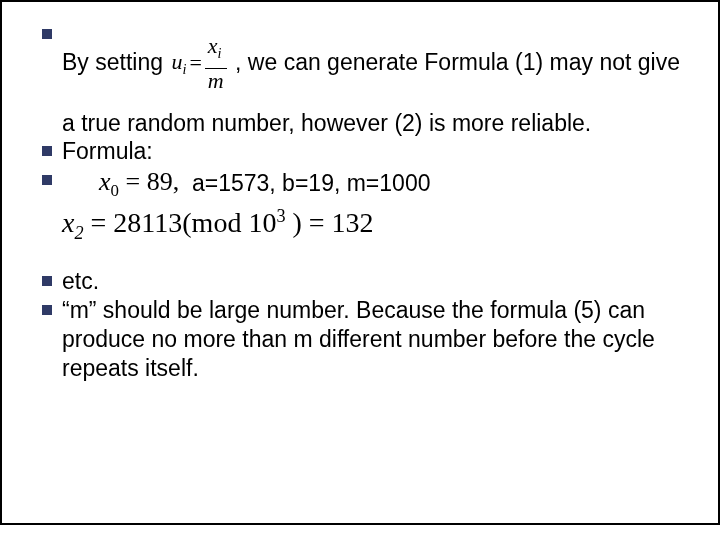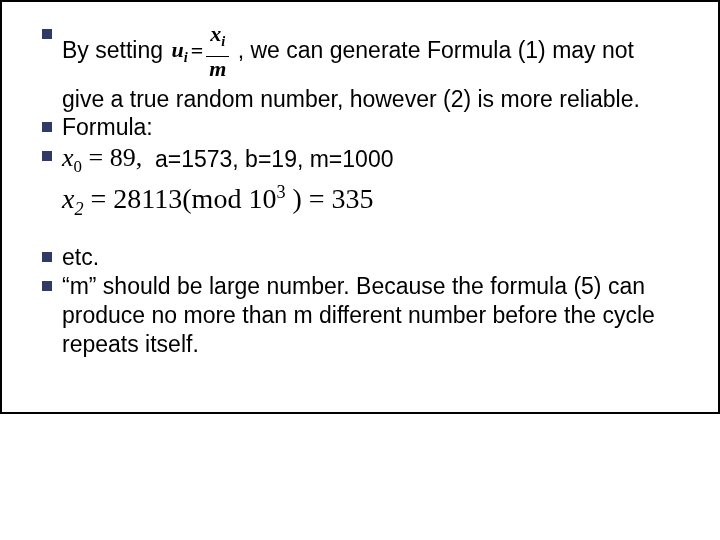--- a/index.html
+++ b/index.html
@@ -9,21 +9,21 @@
     height: 540px;
     background: #fff;
     font-family: Arial, Helvetica, sans-serif;
     font-size: 23px;
     color: #000;
     overflow: hidden;
   }
   .slide {
     box-sizing: border-box;
     width: 720px;
-    height: 414px;
+    height: 525px;
     padding: 18px 38px 18px 30px;
     border: 2px solid #000;
   }
   .row {
     display: flex;
     align-items: flex-start;
   }
   .bullet {
     flex: 0 0 30px;
     display: flex;
@@ -39,44 +39,44 @@
   .text {
     flex: 1;
     line-height: 1.25;
   }
   .inline-frac {
     display: inline-block;
     vertical-align: middle;
     font-family: "Times New Roman", Times, serif;
     font-style: italic;
     font-size: 22px;
-    text-align: center;
+    text-align: left;
     line-height: 1;
-    margin: 4px 2px;
+    margin: 16px 2px;
     position: relative;
     top: -1px;
-    font-weight: bold;
   }
   .inline-frac .eq {
     font-style: normal;
     margin: 0 3px;
   }
   .inline-frac .num {
     display: block;
     border-bottom: 1px solid #000;
     padding: 0 3px 7px 3px;
   }
   .inline-frac .den {
     display: block;
     padding: 1px 3px 0 3px;
   }
   .sub { font-size: 0.65em; vertical-align: sub; font-style: italic; }
   .x0line {
     display: flex;
     align-items: center;
+    margin-left: 37px;
   }
   .x0 {
     font-family: "Times New Roman", Times, serif;
     font-style: italic;
     font-size: 26px;
   }
   .x0 .n { font-style: normal; }
   .eqline {
     font-family: "Times New Roman", Times, serif;
     font-size: 28px;
@@ -124,21 +124,21 @@
       </div>
     <div class="text x0line">
       <span class="x0">
         <span>x</span><span class="sub n">0</span><span class="n"> = 89,</span>
       </span>
       <span class="sans" style="white-space:pre;">  a=1573, b=19, m=1000</span>
     </div>
   </div>
 
   <div class="eqline">
-    <span class="it">x</span><span class="sub">2</span><span> = 28113(mod 10</span><span class="sup">3</span><span> ) = 335</span>
+    <span class="it">x</span><span class="sub">2</span><span> = 28113(mod 10</span><span class="sup">3</span><span> ) = 132</span>
   </div>
 
   <div class="gap"></div>
 
   <div class="row">
     <div class="bullet">
         <div class="sq"></div>
       </div>
     <div class="text">etc.</div>
   </div>

